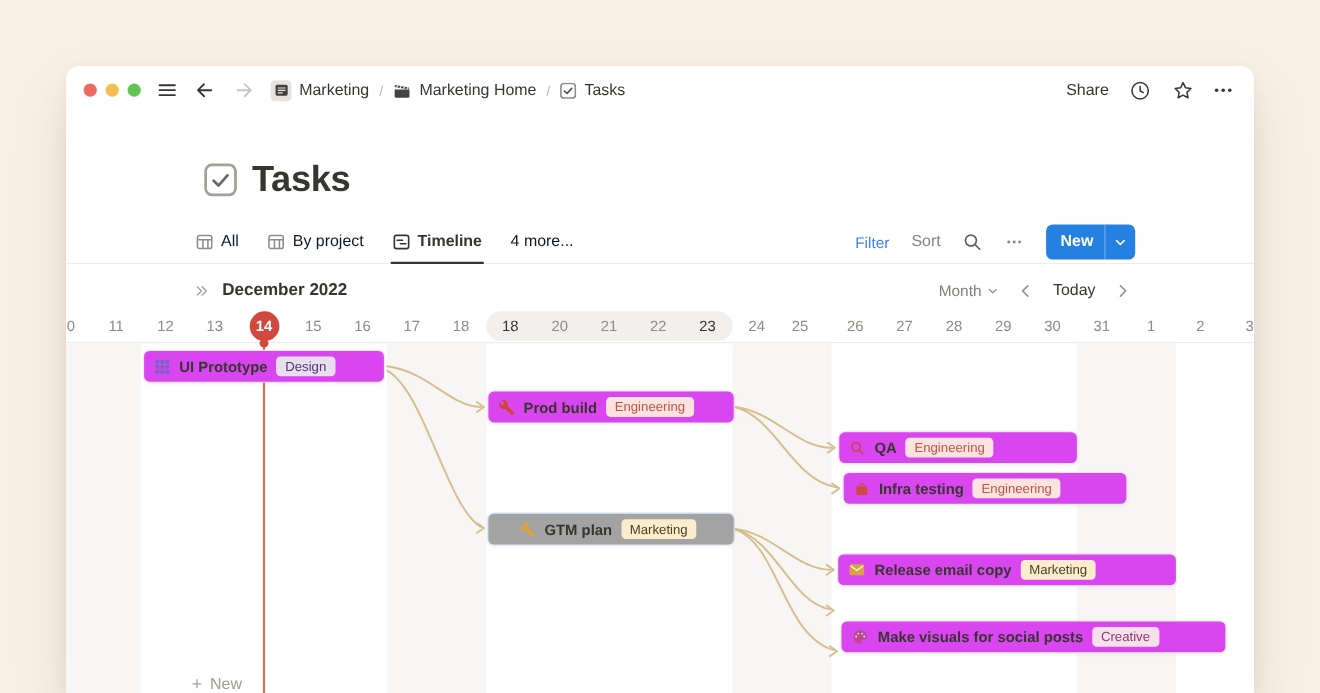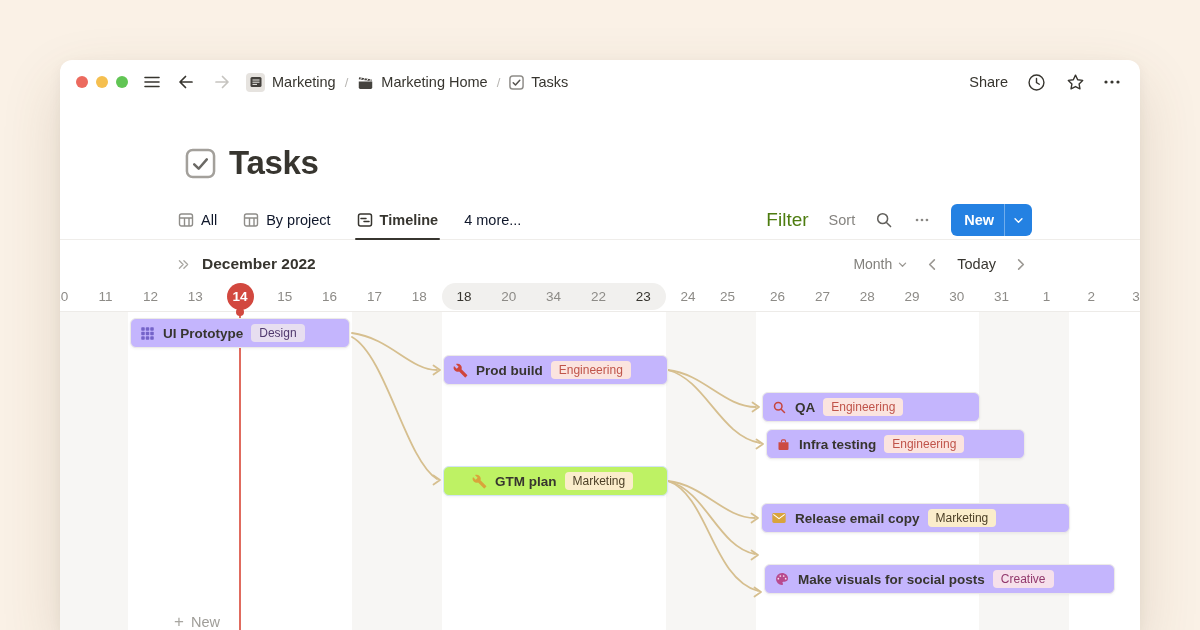--- a/index.html
+++ b/index.html
@@ -37,21 +37,21 @@
   .tabs-row { position:absolute; top:141px; left:0; right:0; height:39px;
     border-bottom:1px solid #efedea; display:flex; align-items:center;
     padding:0 108px 0 118px; }
   .tabs { display:flex; align-items:center; gap:26px; height:100%; }
   .tab { display:flex; align-items:center; gap:7px; height:100%; position:relative;
     font-size:14.5px; color:#0f172a; cursor:default; }
   .tab.active { color:#37352f; font-weight:600; }
   .tab.active::after { content:""; position:absolute; left:-2px; right:-2px; bottom:-1px;
     height:2.5px; background:#37352f; border-radius:1px; }
   .tabs-controls { margin-left:auto; display:flex; align-items:center; gap:20px; }
-  .link-blue { color:#4d7c0f; font-size:19px; }
+  .link-blue { color:#3b82f6; font-size:14px; }
   .link-gray { color:#85837f; font-size:14.5px; }
   .new-btn { display:flex; align-items:stretch; background:#2481e2; border-radius:6px;
     height:32px; color:#fff; overflow:hidden; }
   .new-btn .lbl { display:flex; align-items:center; padding:0 10px 0 13px;
     font-size:14.5px; font-weight:600; }
   .new-btn .div { width:1px; background:rgba(255,255,255,.35); }
   .new-btn .chev { display:flex; align-items:center; padding:0 8px; }
   
   .tl-header { position:absolute; top:188px; left:0; right:0; height:32px;
     display:flex; align-items:center; padding:0 112px 0 116px; }
@@ -71,24 +71,24 @@
     border-radius:50%; font-weight:600; }
   
   .tl-body { position:absolute; top:251px; left:0; right:0; bottom:0;
     border-top:1px solid #edebe8; background:#fff; }
   .stripe { position:absolute; top:0; bottom:0; background:#f7f6f4; }
   .today-line { position:absolute; left:179.2px; top:0; bottom:0; width:1.6px; background:#e06b5e; }
   .today-dot { position:absolute; left:176px; top:-4px; width:8px; height:8px;
     border-radius:50%; background:#d2483f; }
   .connectors { position:absolute; left:0; top:0; }
   .card { position:absolute; height:30px; display:flex; align-items:center; gap:8px;
-    padding:0 9px; background:#c4b5fd; border:1px solid #eceae7; border-radius:6px;
+    padding:0 9px; background:#d946ef; border:1px solid #eceae7; border-radius:6px;
     box-shadow:0 1px 3px rgba(20,20,20,.05); }
   .card .t { font-size:13.5px; font-weight:600; color:#37352f; white-space:nowrap; }
-  .card.selected { background:#bef264; border-color:#d3e4f5;padding-left:28px; }
+  .card.selected { background:#a3a3a3; border-color:#d3e4f5;padding-left:28px; }
   .ci { display:flex; align-items:center; }
   .tag { font-size:12px; padding:2px 8px; border-radius:4px; white-space:nowrap; }
   .tag.purple { background:#e7def0; color:#50396e; }
   .tag.red    { background:#fbe4df; color:#c0544a; }
   .tag.yellow { background:#fbedcb; color:#4d4027; }
   .tag.orange { background:#fbe4d1; color:#a05b2c; }
   .tag.pink   { background:#f6e0eb; color:#92396d; }
   .add-row { position:absolute; left:114px; top:301px; display:flex; align-items:center;
     gap:7px; color:#9f9d98; font-size:14.5px; }
   .add-row .plus { font-size:17px; line-height:1; color:#a8a6a1; }
@@ -286,21 +286,21 @@
         <div class="day" style="left: 23.2px;">11</div>
         <div class="day" style="left: 68px;">12</div>
         <div class="day" style="left: 112.8px;">13</div>
         <div class="day today" style="left: 166.5px;">14</div>
         <div class="day" style="left: 202.4px;">15</div>
         <div class="day" style="left: 247.2px;">16</div>
         <div class="day" style="left: 292px;">17</div>
         <div class="day" style="left: 336.8px;">18</div>
         <div class="day edge" style="left: 381.6px;">18</div>
         <div class="day" style="left: 426.4px;">20</div>
-        <div class="day" style="left: 471.2px;">34</div>
+        <div class="day" style="left: 471.2px;">21</div>
         <div class="day" style="left: 516px;">22</div>
         <div class="day edge" style="left: 560.8px;">23</div>
         <div class="day" style="left: 605.6px;">24</div>
         <div class="day" style="left: 645px;">25</div>
         <div class="day" style="left: 695.2px;">26</div>
         <div class="day" style="left: 740px;">27</div>
         <div class="day" style="left: 784.8px;">28</div>
         <div class="day" style="left: 829.6px;">29</div>
         <div class="day" style="left: 874.4px;">30</div>
         <div class="day" style="left: 919.2px;">31</div>

